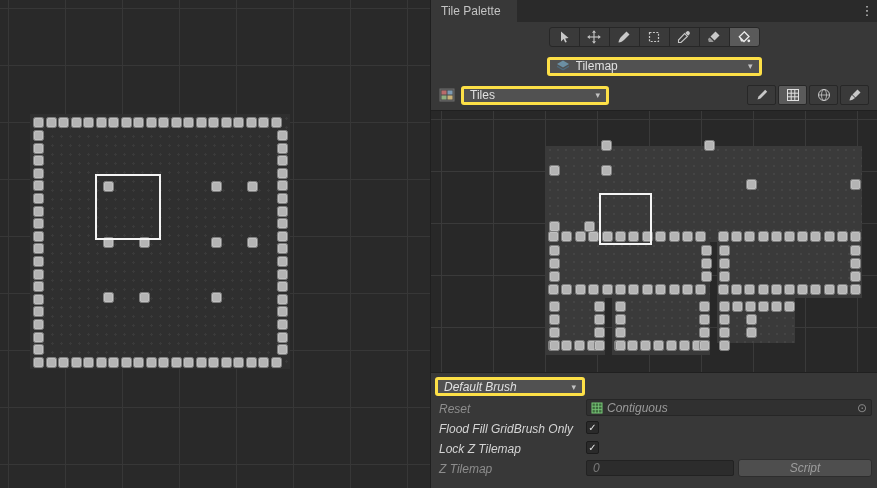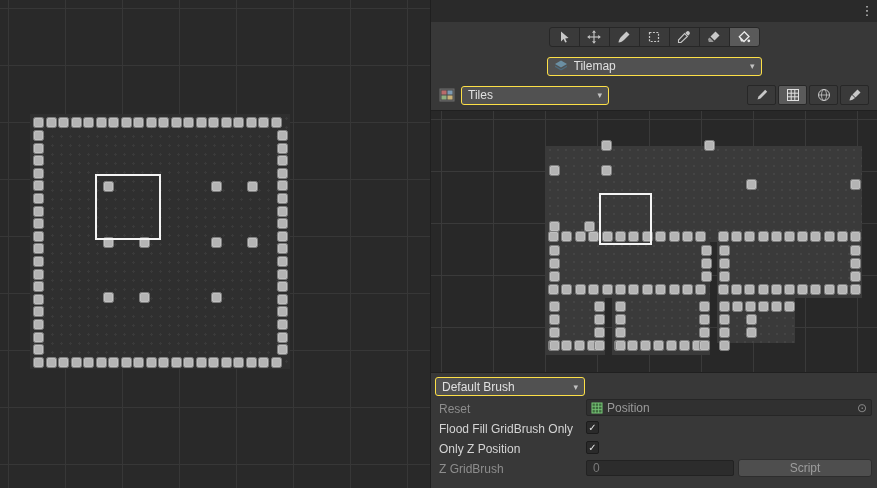--- a/index.html
+++ b/index.html
@@ -34,40 +34,40 @@
 
   .tools-row{position:absolute;left:0;top:22px;right:0;height:30px;display:flex;align-items:center;justify-content:center;}
   .btn-group{display:flex;}
   .tool-btn{width:31px;height:20px;background:#3a3a3a;border:1px solid #272727;margin-left:-1px;
     display:flex;align-items:center;justify-content:center;box-sizing:border-box;}
   .btn-group .tool-btn:first-child{border-radius:3px 0 0 3px;margin-left:0;}
   .btn-group .tool-btn:last-child{border-radius:0 3px 3px 0;}
   .tool-btn.active{background:#5a5a5a;}
 
   .tilemap-row{position:absolute;left:0;top:52px;right:0;height:28px;display:flex;align-items:center;justify-content:center;}
-  .dropdown{height:19px;background:#515151;border:1px solid #fde047;border-radius:3px;display:flex;
+  .dropdown{height:19px;background:#515151;border:3px solid #fde047;border-radius:3px;display:flex;
     align-items:center;padding:0 6px;box-sizing:border-box;color:#e0e0e0;}
   .dd-arrow{margin-left:auto;font-size:9px;color:#c2c2c2;padding-left:6px;}
   .dd-label{white-space:nowrap;overflow:hidden;}
   .dd-tilemap{width:215px;}
   .dd-tiles{width:148px;margin-left:6px;}
   .dd-brush{position:absolute;left:4px;top:4px;width:150px;}
 
   .palette-row{position:absolute;left:0;top:80px;right:0;height:30px;display:flex;align-items:center;padding:0 8px;box-sizing:border-box;}
   .mini-group{margin-left:auto;display:flex;gap:2px;}
   .mini-group .tool-btn{width:29px;margin-left:0;border-radius:2px;}
 
   .palette-grid{position:absolute;left:0;top:110px;width:447px;height:263px;overflow:hidden;
     background-color:#282828;
     background-image:linear-gradient(#3a3a3a 1px,transparent 1px),linear-gradient(90deg,#3a3a3a 1px,transparent 1px);
     background-size:52px 52px;background-position:10px 8px;
     border-top:1px solid #202020;border-bottom:1px solid #202020;box-sizing:border-box;}
 
   
-  .inspector{position:absolute;left:0;top:373px;width:447px;height:115px;background:#383838;}
+  .inspector{position:absolute;left:0;top:373px;width:447px;height:115px;background:#383838;font-style:italic;}
   .insp-label{position:absolute;left:8px;color:#d4d4d4;}
   .insp-label.dim{color:#8d8d8d;}
   .object-field{position:absolute;left:155px;top:26px;width:286px;height:17px;background:#303030;
     border:1px solid #262626;border-radius:2px;display:flex;align-items:center;padding:0 4px;box-sizing:border-box;color:#9a9a9a;}
   .object-field .obj-text{margin-left:4px;}
   .obj-picker{margin-left:auto;color:#8a8a8a;font-size:12px;line-height:1;}
   .checkbox{position:absolute;left:155px;width:13px;height:13px;background:#2a2a2a;border:1px solid #1c1c1c;
     border-radius:2px;box-sizing:border-box;text-align:center;}
   .checkbox .mark{display:block;color:#e2e2e2;font-size:10px;line-height:11px;}
   .z-field{position:absolute;left:155px;top:87px;width:148px;height:16px;background:#2c2c2c;border:1px solid #222;
@@ -169,20 +169,23 @@
       <div class="tile" data-name="tile" style="left: 277px; top: 306.4px;"></div>
       <div class="tile" data-name="tile" style="left: 277px; top: 319px;"></div>
       <div class="tile" data-name="tile" style="left: 277px; top: 331.6px;"></div>
       <div class="tile" data-name="tile" style="left: 277px; top: 344.2px;"></div>
       <div class="sel" data-name="selection-box" style="left: 95px; top: 174px; width: 66px; height: 66px;"></div>
     </div>
 
   <div class="panel" data-name="tile-palette-panel">
 
     <div class="tabbar" data-name="tab-bar">
+      <div class="tab" data-name="tab-tile-palette">
+        <span data-name="tab-title">Tile Palette</span>
+      </div>
       <div class="kebab" data-name="kebab-menu-icon">⋮</div>
     </div>
 
     <div class="tools-row" data-name="brush-tools-row">
       <div class="btn-group" id="main-tools" data-name="brush-tools-group">
         <div class="tool-btn" data-name="select-tool-button">
           <span data-name="select-cursor-icon">
             <svg width="14" height="14" viewBox="0 0 14 14">
                 <path d="M4 1.5 L4 11.5 L6.6 9 L8.2 12.6 L9.8 11.9 L8.2 8.4 L11.6 8.1 Z" fill="#c8c8c8"></path>
               </svg>
@@ -432,35 +435,35 @@
       </div>
 
       <div class="insp-label dim" style="top:29px;" data-name="script-label">Reset</div>
       <div class="object-field" data-name="script-object-field">
         <span data-name="gridbrush-icon">
           <svg width="12" height="12" viewBox="0 0 12 12">
               <rect x="1" y="1" width="10" height="10" fill="#3f6b3f" stroke="#79c979"></rect>
               <path d="M1 4.3 H11 M1 7.6 H11 M4.3 1 V11 M7.6 1 V11" stroke="#79c979" stroke-width="0.8" fill="none"></path>
             </svg>
         </span>
-        <span class="obj-text" data-name="script-value">Position</span>
+        <span class="obj-text" data-name="script-value">Contiguous</span>
         <span class="obj-picker" data-name="object-picker-icon">⊙</span>
       </div>
 
       <div class="insp-label" style="top:49px;" data-name="flood-fill-label">Flood Fill GridBrush Only</div>
       <div class="checkbox" style="top:48px;" data-name="flood-fill-checkbox">
           <span class="mark" data-name="check-icon">✓</span>
         </div>
 
-      <div class="insp-label" style="top:69px;" data-name="lock-z-label">Only Z Position</div>
+      <div class="insp-label" style="top:69px;" data-name="lock-z-label">Lock Z Tilemap</div>
       <div class="checkbox" style="top:68px;" data-name="lock-z-checkbox">
           <span class="mark" data-name="check-icon">✓</span>
         </div>
 
-      <div class="insp-label dim" style="top:89px;" data-name="z-position-label">Z GridBrush</div>
+      <div class="insp-label dim" style="top:89px;" data-name="z-position-label">Z Tilemap</div>
       <div class="z-field" data-name="z-position-field">
         <span data-name="z-position-value">0</span>
       </div>
       <div class="reset-btn" data-name="reset-button">
         <span data-name="reset-button-label">Script</span>
       </div>
     </div>
 
   </div>
 </div>

